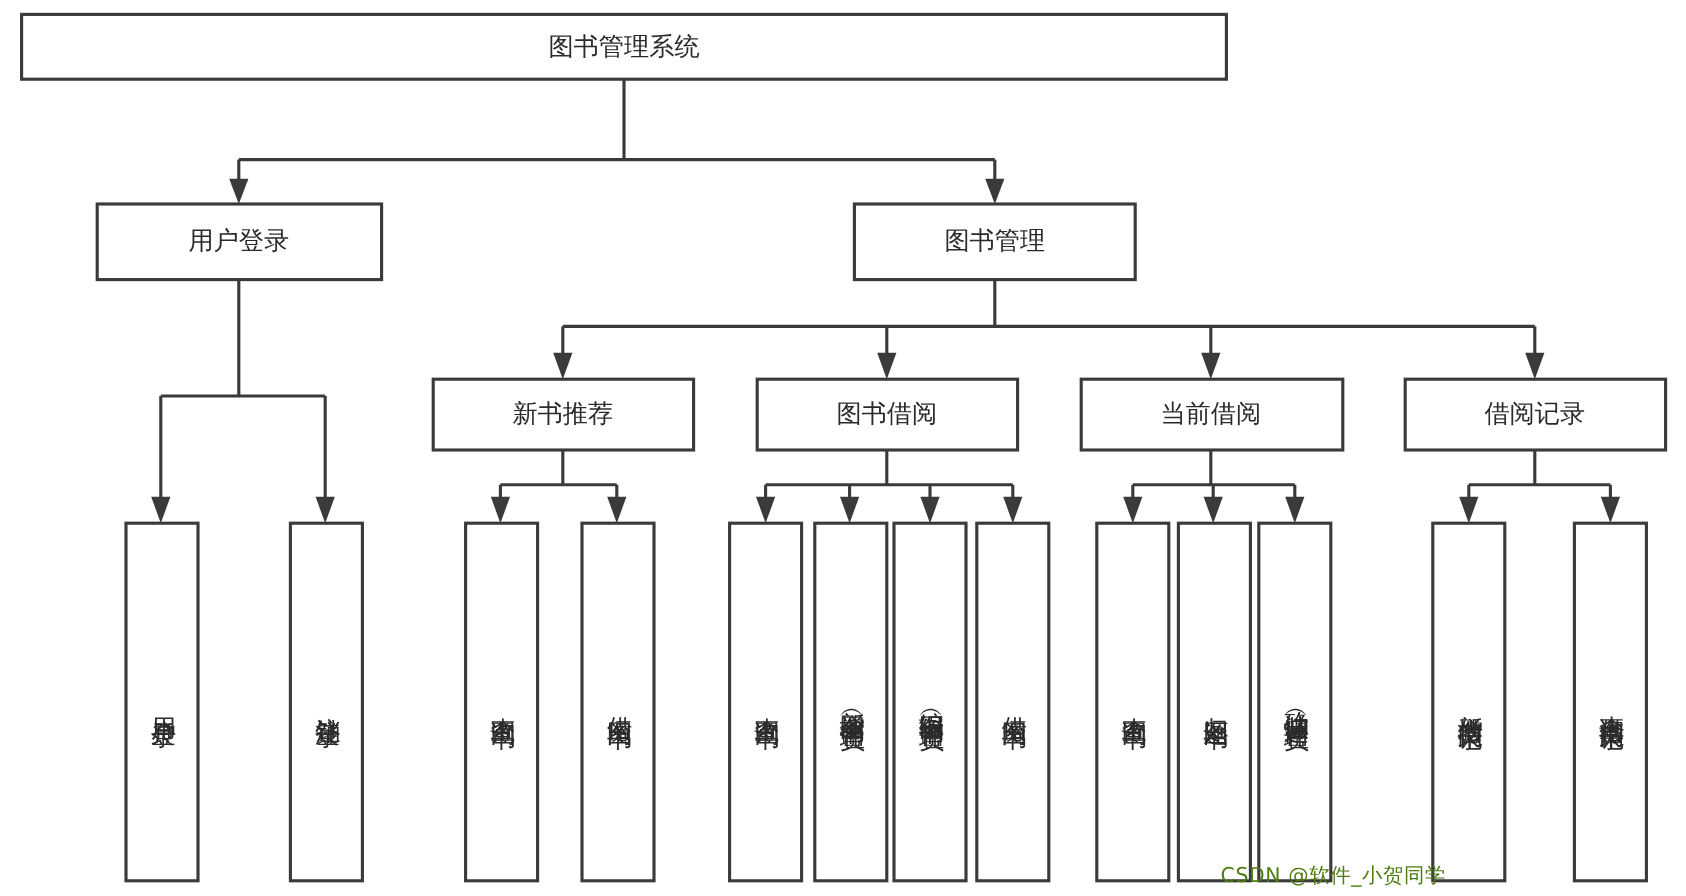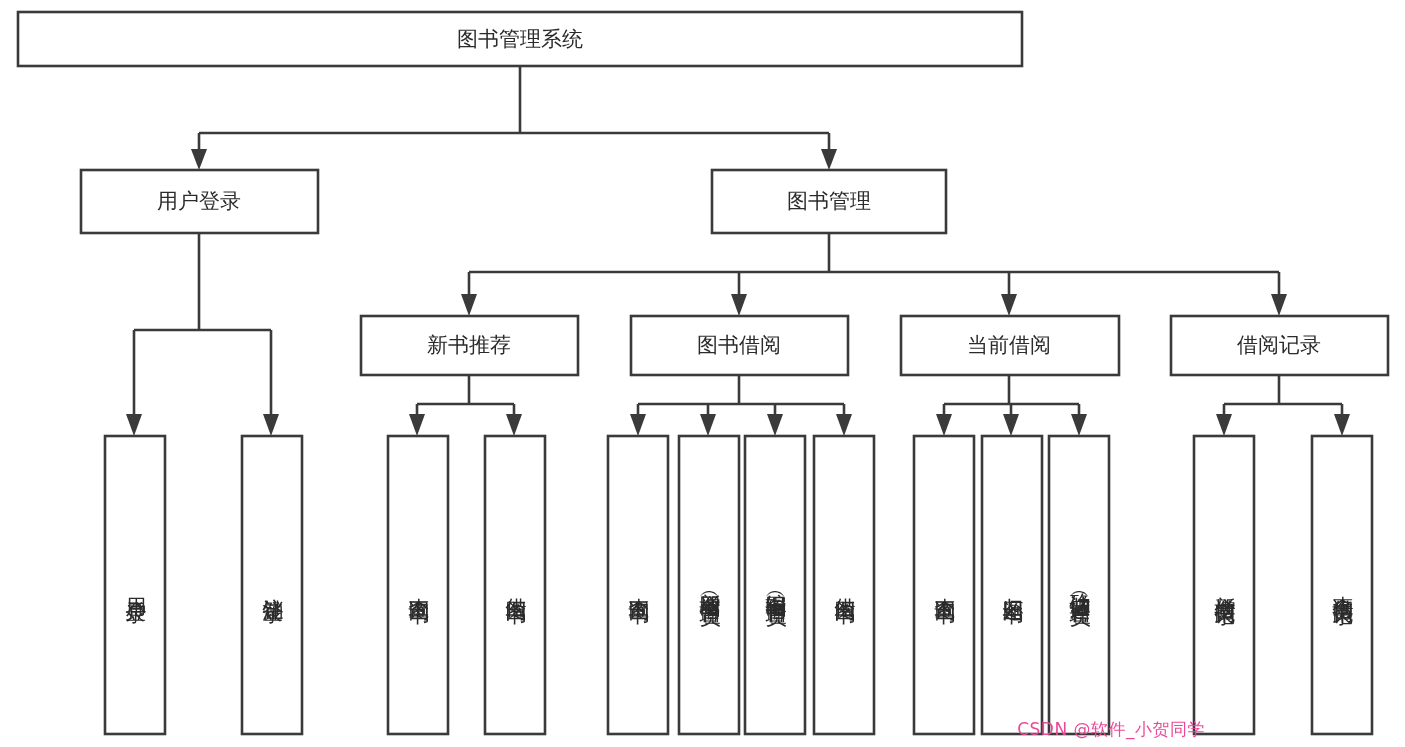--- a/index.html
+++ b/index.html
@@ -60,21 +60,21 @@
     glyph-orientation-vertical: 0deg;
     letter-spacing: 2px;
     white-space: pre;
   }
   .watermark {
     position: absolute;
     right: 8px;
     bottom: 6px;
     font-family: "DejaVu Sans", "Liberation Sans", sans-serif;
     font-size: 17px;
-    color: #ec4899;
+    color: #4d7c0f;
     letter-spacing: 0.5px;
     user-select: none;
     pointer-events: none;
     white-space: pre;
   }
 </style>
 </head>
 <body>
 
 <div id="diagram-root">

